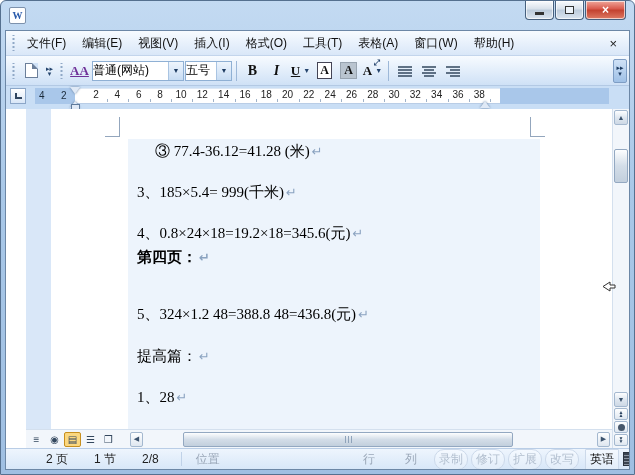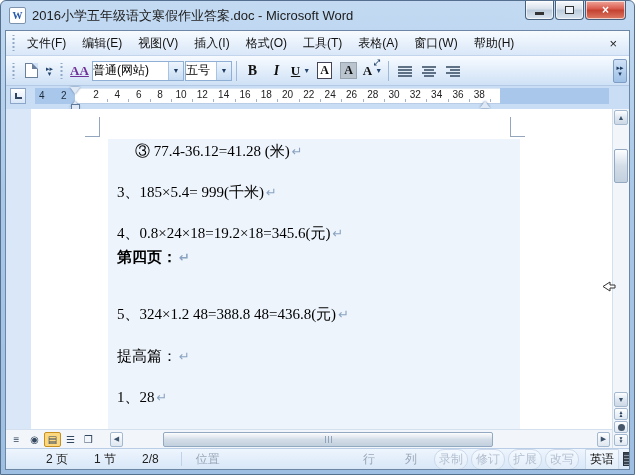--- a/index.html
+++ b/index.html
@@ -55,21 +55,21 @@
   .r-mnum{position:absolute;top:2px;font-size:10px;color:#1a2a3a;}
   .r-white{position:absolute;left:40px;top:0;width:425px;height:16px;background:#fff;border-top:1px solid #dde8f5;border-bottom:1px solid #b9cde6;}
   .r-mright{position:absolute;left:465px;top:0;right:0;height:16px;background:#a9c7ea;}
   .r-num{position:absolute;top:1px;font-size:10px;color:#222;}
   .r-tick{position:absolute;top:11px;width:1px;height:3px;background:#9fb2c8;}
   .ind-first{position:absolute;left:35px;top:-1px;width:0;height:0;border:5px solid transparent;border-top:7px solid #dfe9f6;filter:drop-shadow(0 0 1px #5f7b9c);}
   .ind-hang{position:absolute;left:35px;top:8px;width:0;height:0;border:5px solid transparent;border-bottom:7px solid #dfe9f6;filter:drop-shadow(0 0 1px #5f7b9c);}
   .ind-box{position:absolute;left:36px;top:16px;width:9px;height:6px;background:#dfe9f6;border:1px solid #5f7b9c;}
   .ind-right{position:absolute;left:445px;top:8px;width:0;height:0;border:5px solid transparent;border-bottom:7px solid #dfe9f6;filter:drop-shadow(0 0 1px #5f7b9c);}
   
-  .main{position:relative;flex:1;}
+  .main{position:relative;flex:1;margin-left:20px;}
   .docarea{position:absolute;left:0;right:17px;top:0;bottom:19px;background:#d9e7f8;overflow:hidden;}
   .page{position:absolute;left:25px;right:0;top:0;bottom:0;background:#fff;}
   .band{position:absolute;left:77px;width:412px;top:30px;bottom:0;background:#edf4fc;}
   .cm-left{position:absolute;left:54px;top:8px;width:15px;height:20px;border-right:1px solid #93a6bd;border-bottom:1px solid #93a6bd;}
   .cm-right{position:absolute;left:479px;top:8px;width:15px;height:20px;border-left:1px solid #93a6bd;border-bottom:1px solid #93a6bd;}
   .para{position:absolute;left:86px;font-size:15px;color:#000;font-family:"Liberation Serif","DejaVu Serif",serif;white-space:pre;}
   .para .pmark{color:#8ba3c0;font-size:13px;margin-left:2px;font-family:"DejaVu Sans",sans-serif;}
   
   .vscroll{position:absolute;top:0;right:0;width:17px;bottom:0;background:#f2f6fb;border-left:1px solid #d4e0ee;}
   .vbtn{position:absolute;left:1px;right:1px;height:15px;background:linear-gradient(#fdfeff,#dfe7f0 50%,#cdd8e5);border:1px solid #a4b8cf;border-radius:2px;display:flex;align-items:center;justify-content:center;font-size:7px;color:#3c536e;}
@@ -98,21 +98,20 @@
   .st-lang{border:1px solid #ccd9ea;background:linear-gradient(#f4f9ff,#e2edf9);color:#111;padding:1px 4px;margin-left:6px;border-radius:1px;}
   .book-sliver{width:6px;height:14px;margin-left:4px;background:repeating-linear-gradient(180deg,#3a4350 0 2px,#8a93a0 2px 3px);border:1px solid #2c3440;border-right:none;}
 </style>
 </head>
 <body>
 
 <div class="window">
 
   <div class="titlebar">
     <div class="app-icon">W</div>
-    <div class="title">2016小学五年级语文寒假作业答案.doc - Microsoft Word</div>
     <div class="winbtns">
       <div class="wbtn">
           <div class="min-glyph"></div>
         </div>
       <div class="wbtn">
           <div class="restore-glyph"></div>
         </div>
       <div class="wbtn close">
           <span>×</span>
         </div>

